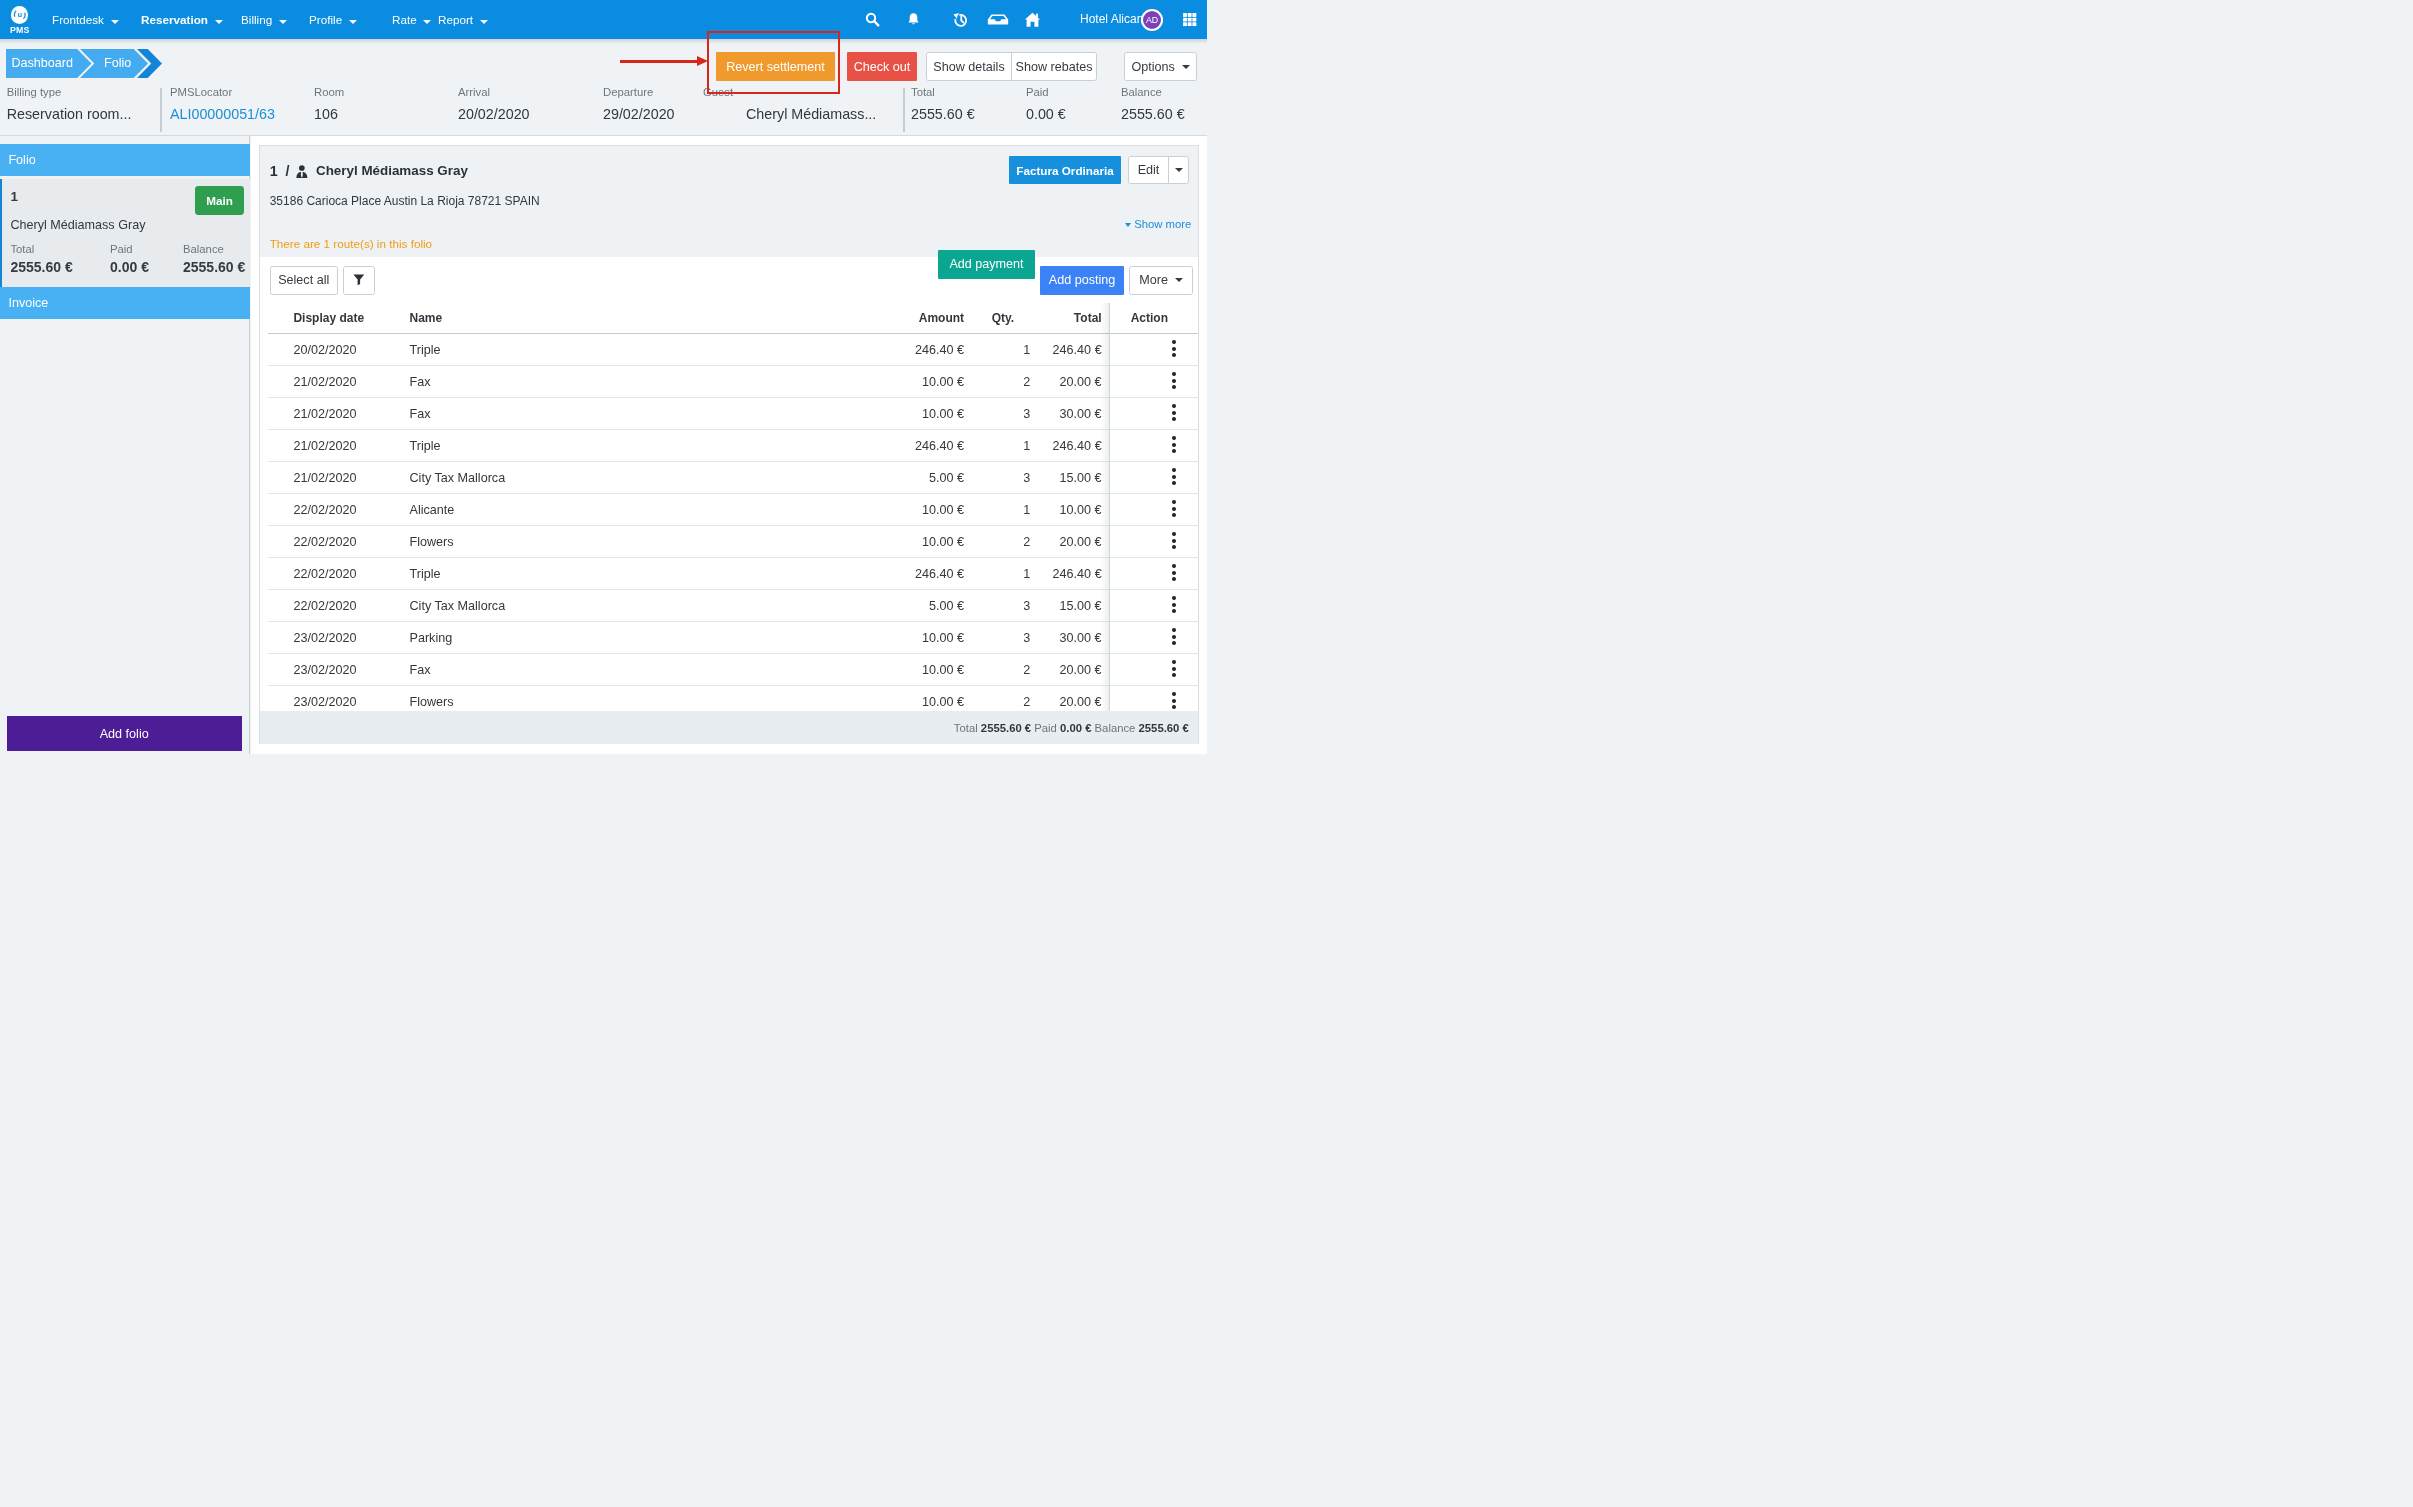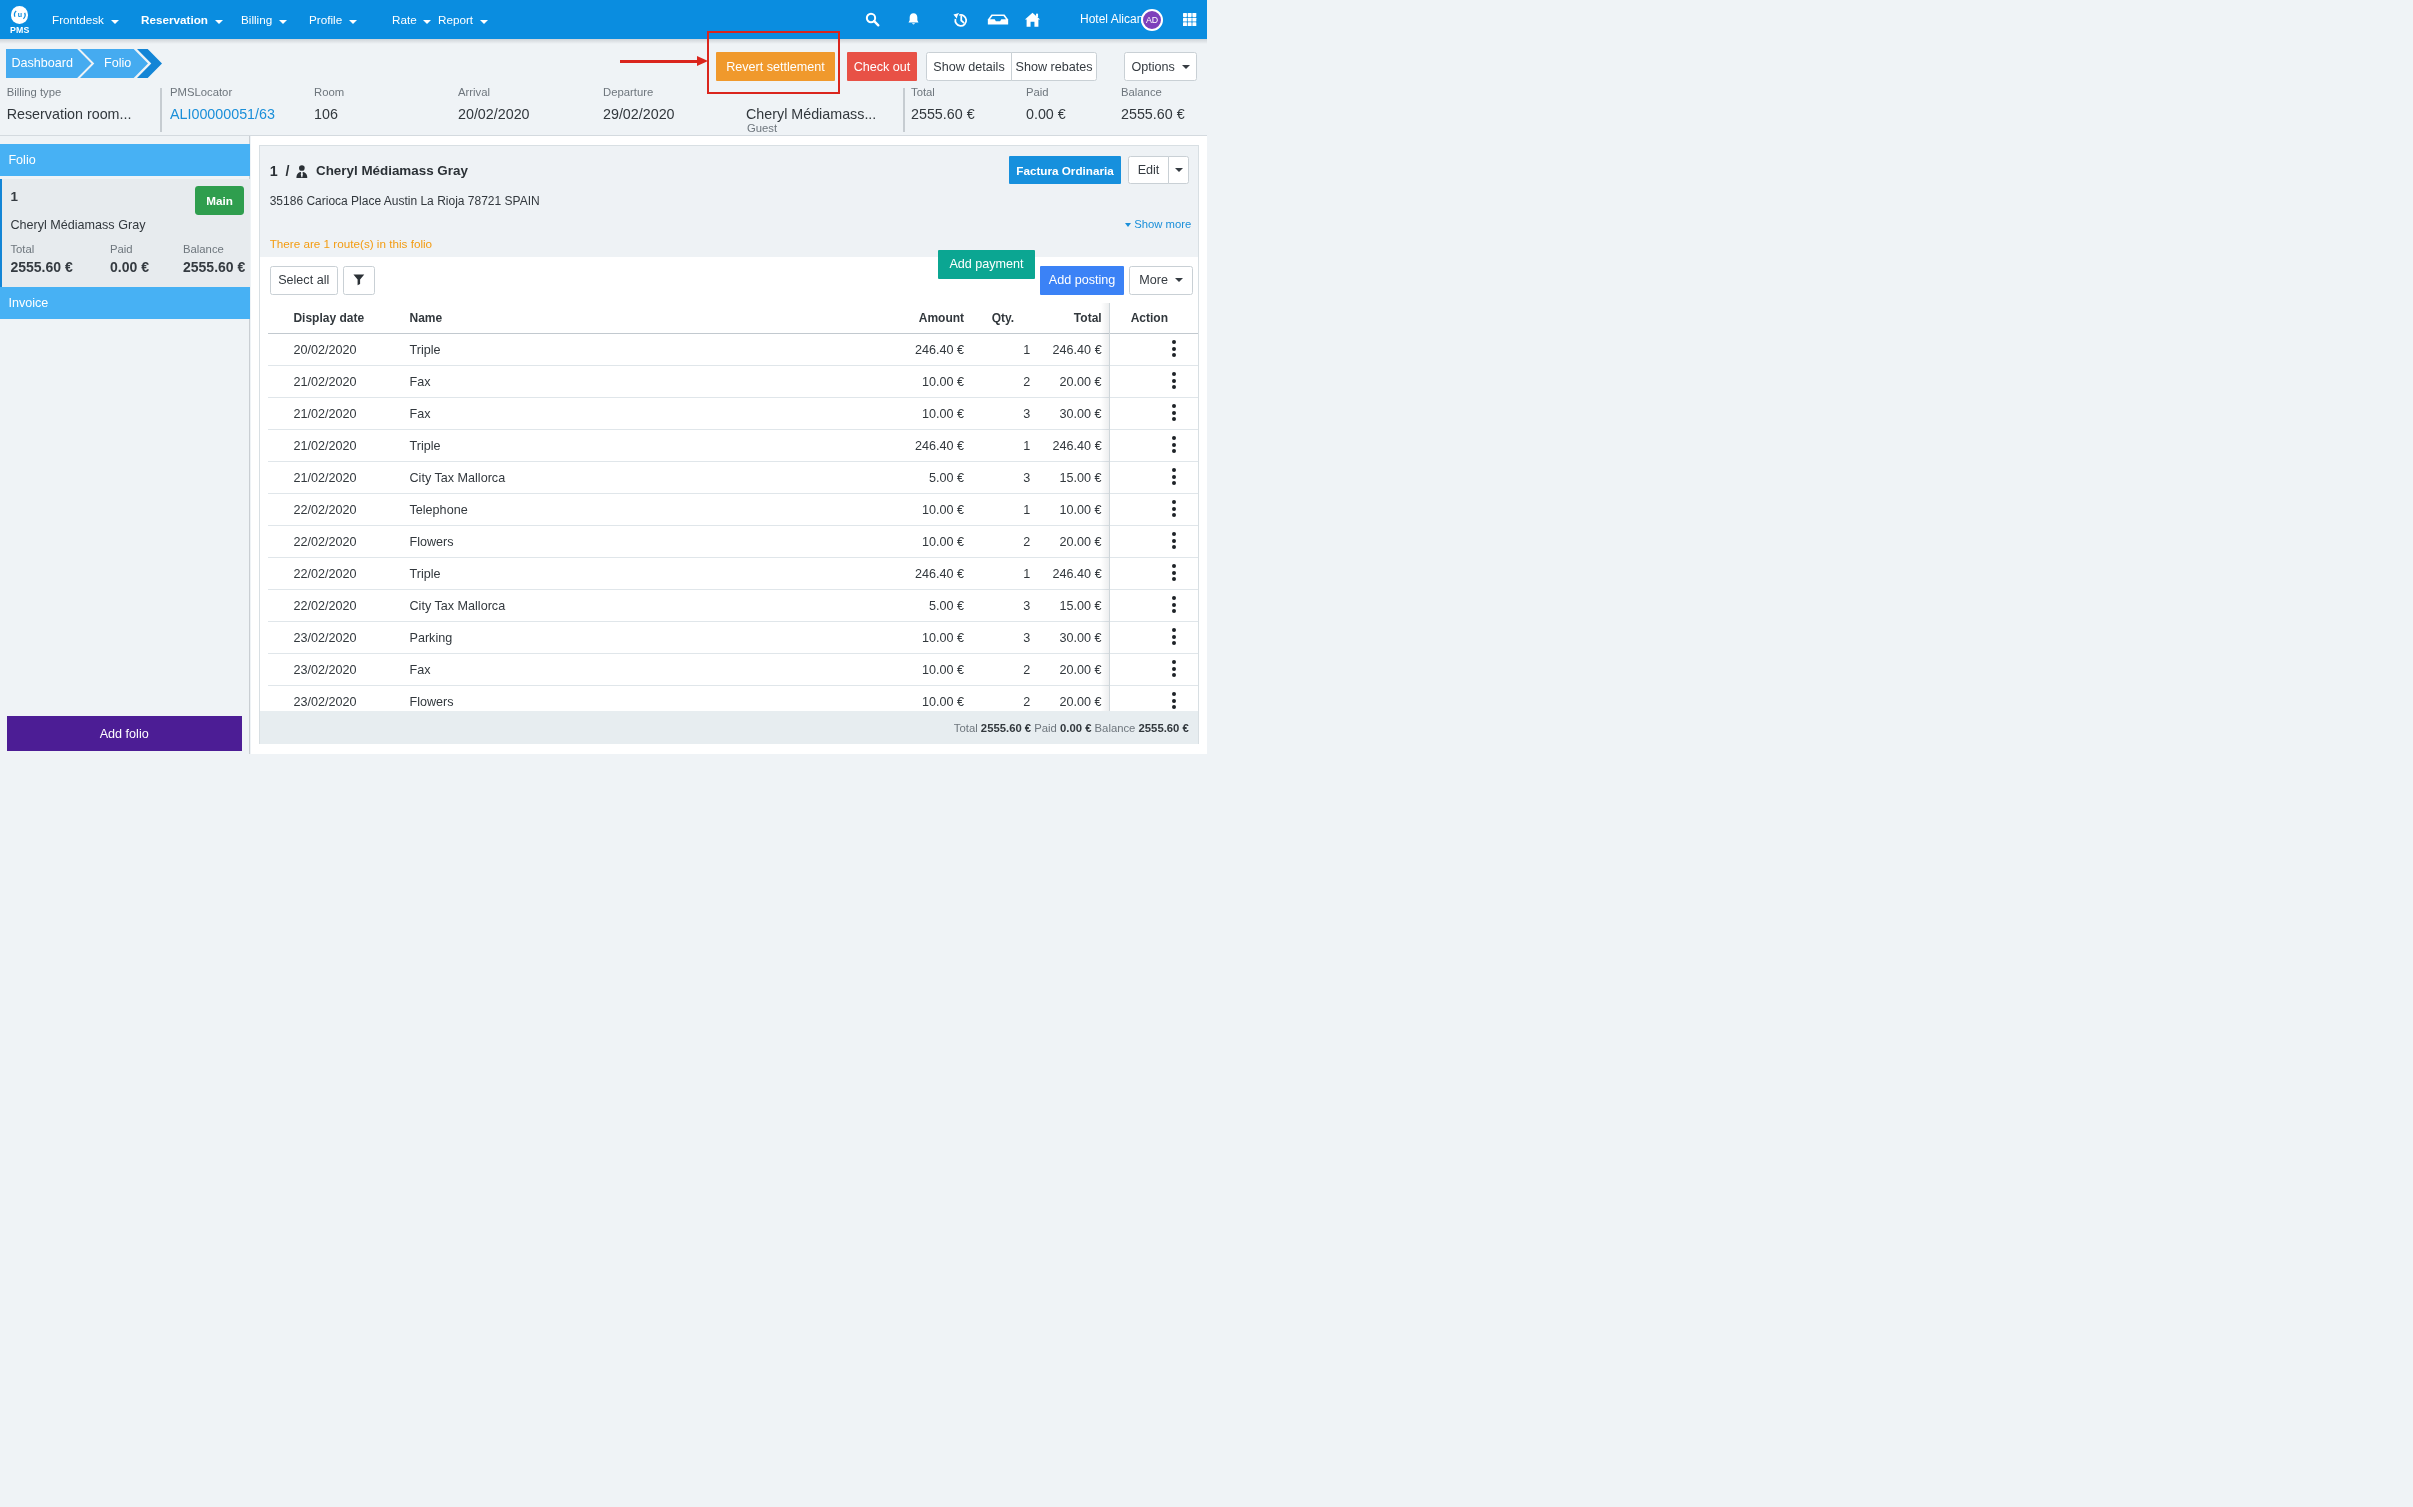--- a/index.html
+++ b/index.html
@@ -168,21 +168,21 @@
   <span class="ivalue" style="left:6.7px;">Reservation room...</span>
   <div class="idiv" style="left:160px;"></div>
   <span class="ilabel" style="left:170px;">PMSLocator</span>
   <span class="ivalue" style="left:170px; color:#1a8fd9;">ALI00000051/63</span>
   <span class="ilabel" style="left:314px;">Room</span>
   <span class="ivalue" style="left:314px;">106</span>
   <span class="ilabel" style="left:458px;">Arrival</span>
   <span class="ivalue" style="left:458px;">20/02/2020</span>
   <span class="ilabel" style="left:603px;">Departure</span>
   <span class="ivalue" style="left:603px;">29/02/2020</span>
-  <span class="ilabel" style="left:747px;margin-top:36px;">Guest</span>
+  <span class="ilabel" style="left:703px;">Guest</span>
   <span class="ivalue" style="left:746px;">Cheryl Médiamass...</span>
   <div class="idiv" style="left:903px;"></div>
   <span class="ilabel" style="left:911px;">Total</span>
   <span class="ivalue" style="left:911px;">2555.60 €</span>
   <span class="ilabel" style="left:1026px;">Paid</span>
   <span class="ivalue" style="left:1026px;">0.00 €</span>
   <span class="ilabel" style="left:1121px;">Balance</span>
   <span class="ivalue" style="left:1121px;">2555.60 €</span>
   <div class="irow-border"></div>
 
@@ -298,21 +298,21 @@
               <td>21/02/2020</td>
               <td>City Tax Mallorca</td>
               <td class="tr">5.00 €</td>
               <td class="tr">3</td>
               <td class="tr" style="padding-right:7.6px;">15.00 €</td>
               <td class="act"><span class="kebab"><i></i><i></i><i></i></span></td>
             </tr>
       <tr>
               <td></td>
               <td>22/02/2020</td>
-              <td>Telephone</td>
+              <td>Alicante</td>
               <td class="tr">10.00 €</td>
               <td class="tr">1</td>
               <td class="tr" style="padding-right:7.6px;">10.00 €</td>
               <td class="act"><span class="kebab"><i></i><i></i><i></i></span></td>
             </tr>
       <tr>
               <td></td>
               <td>22/02/2020</td>
               <td>Flowers</td>
               <td class="tr">10.00 €</td>

